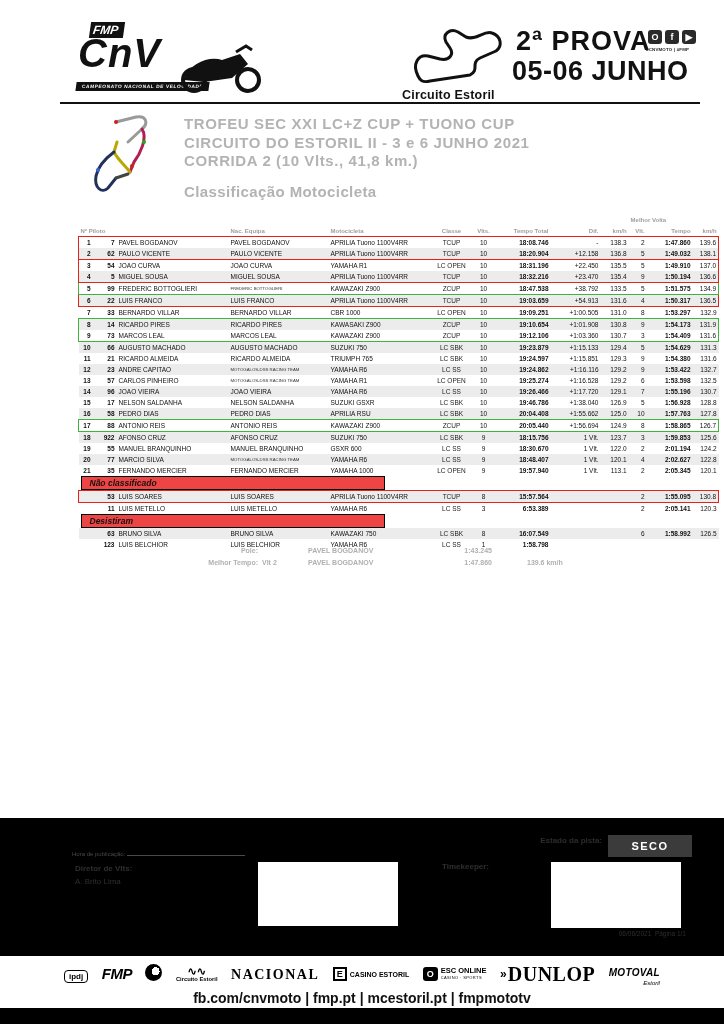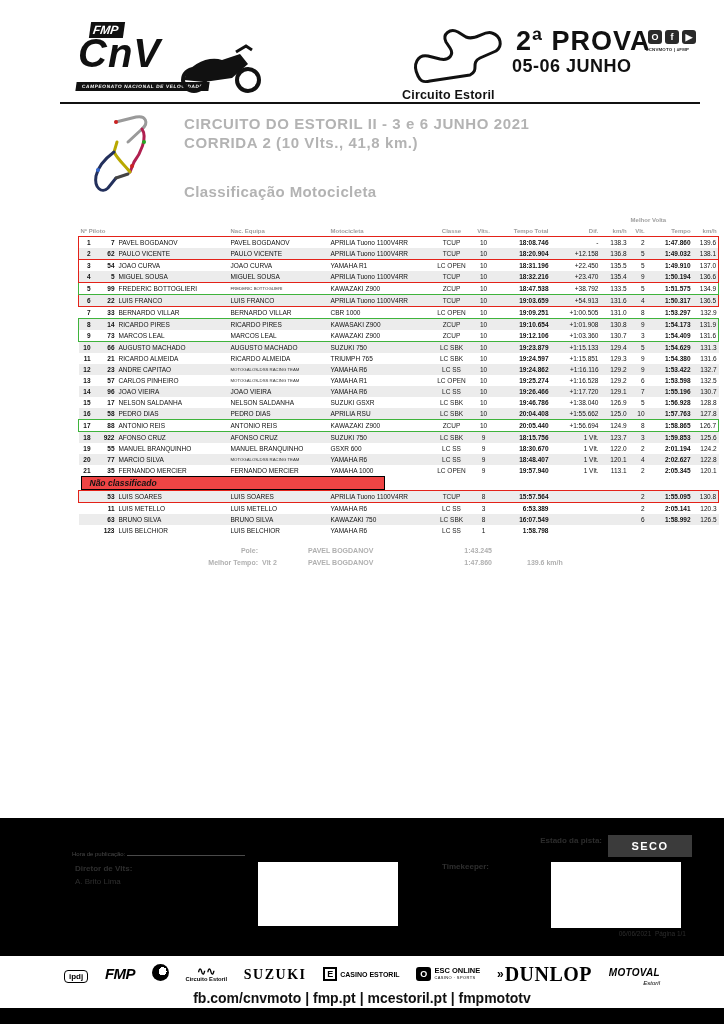--- a/index.html
+++ b/index.html
@@ -15,21 +15,21 @@
   .cnv-banner{left:76px;top:82px;background:#111;color:#fff;font-size:4.8px;
               font-weight:700;letter-spacing:.6px;padding:2px 6px;transform:skewX(-8deg);}
   .moto-svg{left:176px;top:38px;}
   .track-hdr{left:408px;top:24px;}
   .circuito-label{left:402px;top:88px;font-weight:700;font-size:12.5px;letter-spacing:.2px;}
   .prova{left:516px;top:26px;font-size:27px;font-weight:600;letter-spacing:1px;}
   .social{left:648px;top:30px;display:flex;gap:3px;}
   .social .ic{width:14px;height:14px;background:#2a2a2a;color:#fff;border-radius:3px;
               font-size:9px;font-weight:700;display:flex;align-items:center;justify-content:center;}
   .social-tags{left:646px;top:47px;font-size:4.4px;font-weight:700;color:#222;letter-spacing:.2px;}
-  .event-date{left:512px;top:56px;font-size:18px;font-weight:900;letter-spacing:.5px;}
+  .event-date{left:512px;top:56px;font-size:27px;font-weight:900;letter-spacing:.5px;}
   .hdr-rule{left:60px;top:102px;width:640px;height:2px;background:#111;}
 
   
   .map-svg{left:86px;top:112px;}
   .title-lines{left:184px;top:115px;font-weight:700;font-size:15px;line-height:18.5px;
                color:#b3b3b3;letter-spacing:.6px;white-space:nowrap;}
   .subtitle{left:184px;top:183px;font-weight:700;font-size:15px;color:#b3b3b3;letter-spacing:.4px;}
 
   
   .tbl-wrap{left:78px;top:214px;width:638px;}
@@ -136,20 +136,21 @@
     <path d="M56,17 C62,26 54,42 48,50 L44,60" fill="none" stroke="#b02050" stroke-width="3" stroke-linecap="round"></path>
     <path d="M44,60 C38,52 32,48 28,40 L31,30" fill="none" stroke="#b8a800" stroke-width="3" stroke-linecap="round"></path>
     <path d="M28,40 C20,46 12,54 10,64 C8,76 16,82 22,76 L30,66" fill="none" stroke="#23305c" stroke-width="3" stroke-linecap="round"></path>
     <path d="M30,66 L42,62" fill="none" stroke="#444" stroke-width="3" stroke-linecap="round"></path>
     <circle cx="30" cy="10" r="2" fill="#c22"></circle>
       <circle cx="58" cy="30" r="2" fill="#2a2"></circle>
     <circle cx="12" cy="58" r="2" fill="#36c"></circle>
       <circle cx="46" cy="54" r="2" fill="#c22"></circle>
   </svg>
   <div class="abs title-lines">
+    <div>TROFEU SEC XXI LC+Z CUP + TUONO CUP</div>
     <div>CIRCUITO DO ESTORIL II - 3 e 6 JUNHO 2021</div>
     <div>CORRIDA 2 (10 Vlts., 41,8 km.)</div>
   </div>
   <div class="abs subtitle">Classificação Motocicleta</div>
 
   <div class="abs tbl-wrap">
     <table class="res">
       <colgroup>
         <col style="width:14px">
           <col style="width:24px">
@@ -526,20 +527,23 @@
             <td class="al-l cell-moto">YAMAHA R6</td>
             <td class="al-c cell-cls">LC SS</td>
             <td class="al-c cell-laps">3</td>
             <td class="al-r cell-total b">6:53.389</td>
             <td class="al-r cell-dif"></td>
             <td class="al-r cell-avg"></td>
             <td class="al-r cell-bvlt">2</td>
             <td class="al-r cell-btime b">2:05.141</td>
             <td class="al-r cell-bkmh">120.3</td>
           </tr>
+          <tr class="sec-row">
+            <td colspan="13"><span class="section-box">Desistiram</span></td>
+          </tr>
           <tr class="shade">
             <td class="al-r cell-pos b"></td>
             <td class="al-r cell-bib b">63</td>
             <td class="al-l cell-pilot">BRUNO SILVA</td>
             <td class="al-l cell-team">BRUNO SILVA</td>
             <td class="al-l cell-moto">KAWAZAKI 750</td>
             <td class="al-c cell-cls">LC SBK</td>
             <td class="al-c cell-laps">8</td>
             <td class="al-r cell-total b">16:07.549</td>
             <td class="al-r cell-dif"></td>
@@ -599,21 +603,21 @@
           <span class="txt"><span class="lbl">FMP</span></span>
         </span>
         <span class="sp-item sp-helmet">
           <span class="txt"><span class="lbl">ESTORIL</span></span>
         </span>
         <span class="sp-item sp-circuito">
           <span class="pre">∿∿</span>
           <span class="txt"><span class="lbl">Circuito Estoril</span></span>
         </span>
         <span class="sp-item sp-cascais">
-          <span class="txt"><span class="lbl">SUZUKI</span></span>
+          <span class="txt"><span class="lbl">NACIONAL</span></span>
         </span>
         <span class="sp-item sp-casino">
           <span class="pre">E</span>
           <span class="txt"><span class="lbl">CASINO ESTORIL</span></span>
         </span>
         <span class="sp-item sp-esc">
           <span class="pre">O</span>
           <span class="txt"><span class="lbl">ESC ONLINE</span><span class="sub">CASINO · SPORTS</span></span>
         </span>
         <span class="sp-item sp-dunlop">

